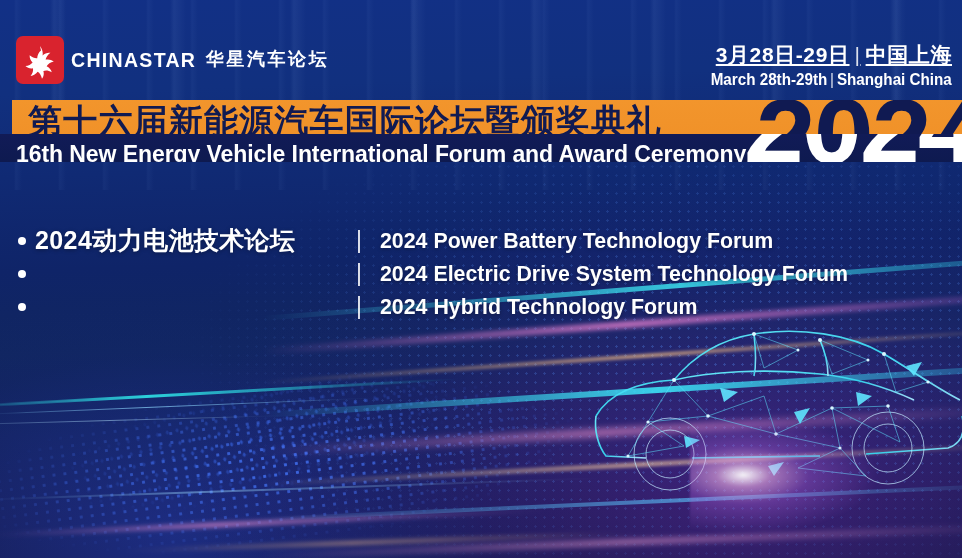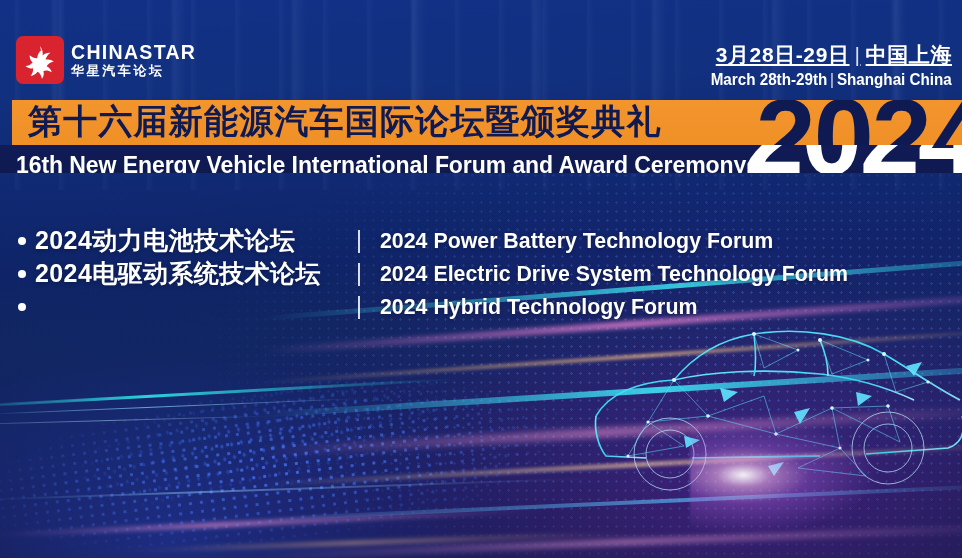--- a/index.html
+++ b/index.html
@@ -82,45 +82,45 @@
     background:radial-gradient(ellipse at 28% 50%, rgba(255,255,255,.95) 0%, rgba(255,190,240,.55) 14%, rgba(190,110,230,.3) 34%, rgba(0,0,0,0) 70%);
     pointer-events:none; filter:blur(1px);
   }
 
   
   .logo{ position:absolute; left:16px; top:36px; display:flex; align-items:center; gap:7px; }
   .logo-mark{
     width:48px; height:48px; border-radius:7px; background:#d9232e;
     display:flex; align-items:center; justify-content:center; flex:0 0 auto;
   }
-  .logo-text{ display:flex; flex-direction:column; }
+  .logo-text{ display:flex; flex-direction:row; }
   .logo-en{
     color:#ffffff; font-weight:700; font-size:21px; letter-spacing:1.4px;
     line-height:1.05; font-family:"Liberation Sans", sans-serif; transform:scaleX(.93); transform-origin:left center;
   }
   .logo-cn{
-    color:#ffffff; font-size:13px; font-weight:700; letter-spacing:2.6px;
+    color:#ffffff; font-size:18px; font-weight:700; letter-spacing:2.6px;
     line-height:1.1; margin-top:1px;
   }
 
   
   .datebox{ position:absolute; right:10px; top:42px; text-align:right; }
   .date-cn{ color:#ffffff; font-size:21px; font-weight:700; letter-spacing:.6px; line-height:1.25;text-decoration:underline; }
   .date-cn .sep{ font-weight:400; opacity:.85; padding:0 5px; }
   .date-en{ color:#ffffff; font-size:16px; font-weight:700; letter-spacing:0px; line-height:1.3; margin-top:2px; transform:scaleX(.95); transform-origin:right center; }
   .date-en .sep{ font-weight:400; opacity:.85; padding:0 3px; }
 
   
   .band-orange{
     position:absolute; left:12px; top:100px; width:962px; height:62px;
     background:linear-gradient(180deg,#f2952c 0%, #ef8f26 100%);
     overflow:hidden;
   }
   .band-navy{
-    position:absolute; left:0; top:145px; width:962px; height:28px;
+    position:absolute; left:0; top:134px; width:962px; height:28px;
     background:linear-gradient(180deg,#111b57 0%, #0e1a50 100%);
     overflow:hidden;
   }
   .title-cn{
     position:absolute; left:16px; top:-1px; height:45px; display:flex; align-items:center;
     color:#101a52; font-size:34px; font-weight:700; letter-spacing:1.2px; white-space:nowrap;
   }
   .title-en{
     position:absolute; left:16px; top:0; height:40px; display:flex; align-items:center;
     color:#ffffff; font-size:24px; font-weight:700; letter-spacing:-0.1px; white-space:nowrap;
@@ -289,21 +289,20 @@
 
     <div class="evrow">
       <span class="bullet"></span>
       <span class="ev-cn">2024动力电池技术论坛</span>
       <span class="ev-sep">|</span>
       <span class="ev-en">2024 Power Battery Technology Forum</span>
     </div>
 
     <div class="evrow">
       <span class="bullet"></span>
-      <span class="ev-cn">2024电驱动系统技术论坛</span>
       <span class="ev-sep">|</span>
       <span class="ev-en">2024 Electric Drive System Technology Forum</span>
     </div>
 
     <div class="evrow">
       <span class="bullet"></span>
       <span class="ev-sep">|</span>
       <span class="ev-en">2024 Hybrid Technology Forum</span>
     </div>
   </div>

